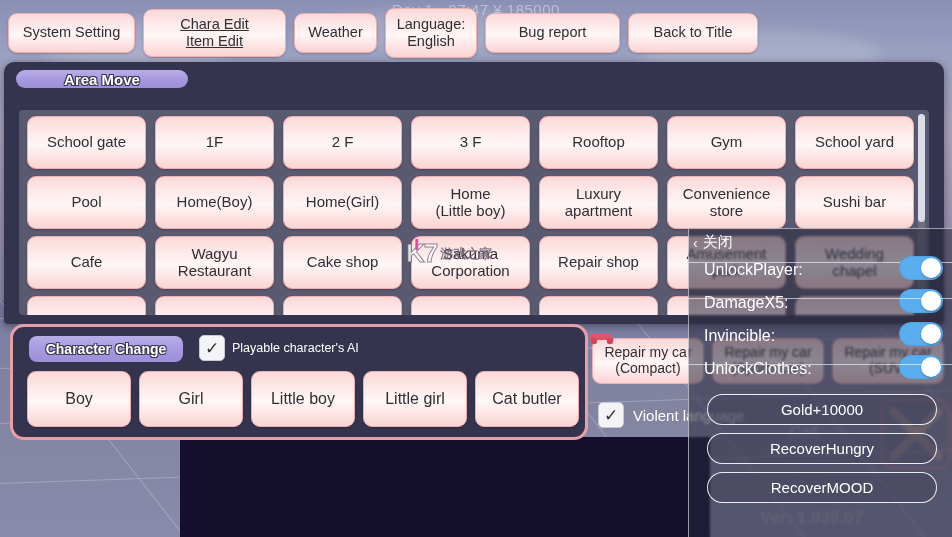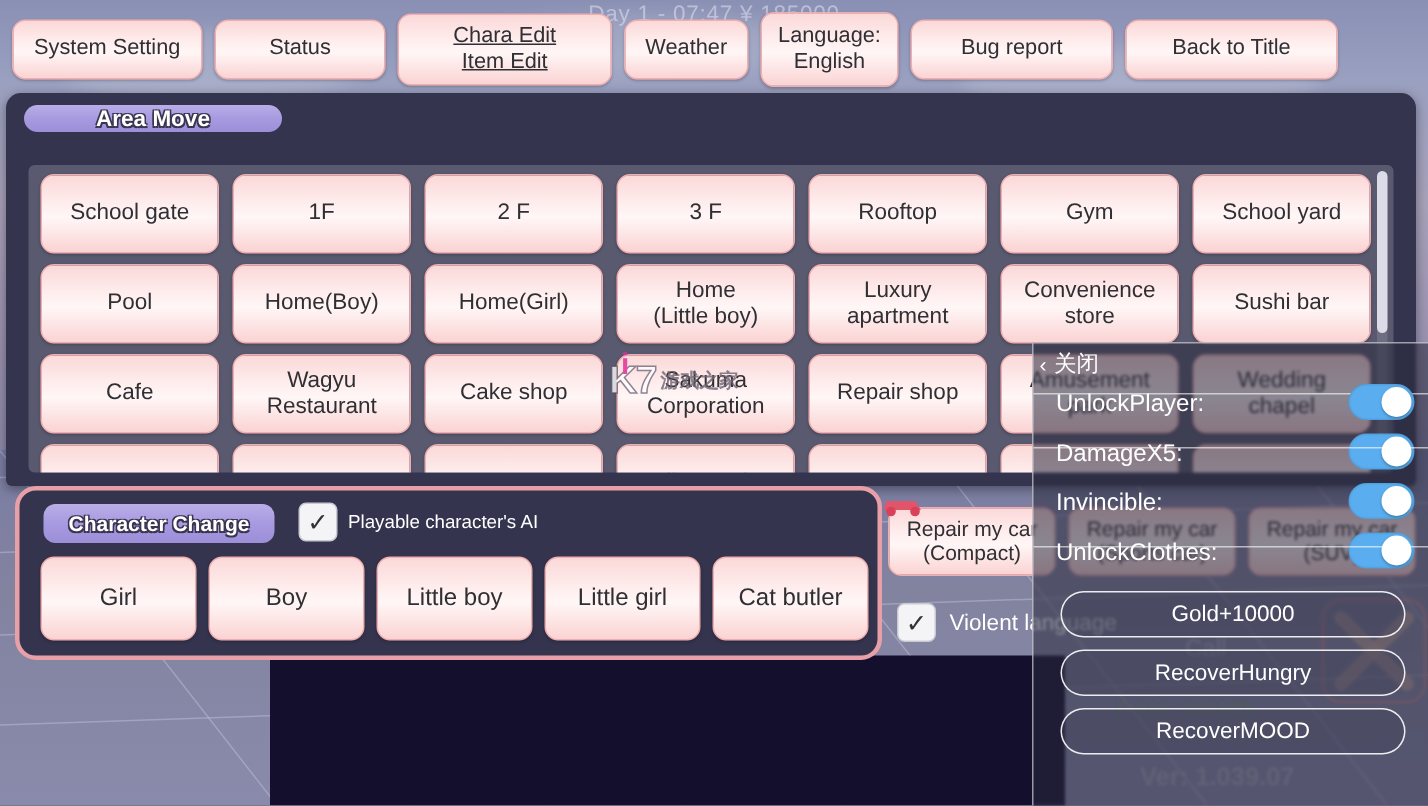--- a/index.html
+++ b/index.html
@@ -72,21 +72,21 @@
     box-shadow: 0 1px 2px rgba(0,0,0,0.22);
   }
   .topbar .pink-btn { height: 40px; }
   .tb1 { width: 127px; }
   .tb2 { width: 114px; }
   .tb3 { width: 143px; height: 48px !important; text-decoration: underline; }
   .tb4 { width: 66px; }
   .tb5 { width: 83px; }
   .tb6 { width: 92px; height: 50px !important; }
   .tb7 { width: 135px; }
-  .tb8 { width: 142px; }
+  .tb8 { width: 130px; }
 
   
   .area-window {
     position: absolute; left: 4px; top: 62px; width: 940px; height: 262px;
     background: #34344f;
     border-radius: 10px 10px 4px 4px;
     z-index: 12;
     box-shadow: 0 2px 8px rgba(0,0,0,0.4);
   }
   .tab-purple {
@@ -290,23 +290,20 @@
   </div>
   <div class="bg-dark-block"></div>
   <div class="bg-figure" style="left:430px; top:300px; width:95px; height:120px; border-radius:10px;"></div>
 
   <div class="hud-status">Day 1 - 07:47  ¥ 185000</div>
 
   <div class="topbar">
     <div class="pink-btn tb1">
         <span>System Setting</span>
       </div>
-    <div class="pink-btn tb2">
-        <span>Status</span>
-      </div>
     <div class="pink-btn tb3">
         <span style="white-space:pre-line">Chara Edit
 Item Edit</span>
       </div>
     <div class="pink-btn tb5">
         <span>Weather</span>
       </div>
     <div class="pink-btn tb6">
         <span style="white-space:pre-line">Language:
 English</span>
@@ -469,24 +466,24 @@
         <span>Character Change</span>
       </div>
     <div class="ai-check-wrap">
       <div class="checkbox">
           <span>✓</span>
         </div>
       <span class="ai-label">Playable character's AI</span>
     </div>
     <div class="char-row" id="char-row">
         <div class="pink-btn">
+          <span>Boy</span>
+        </div>
+        <div class="pink-btn">
           <span>Girl</span>
-        </div>
-        <div class="pink-btn">
-          <span>Boy</span>
         </div>
         <div class="pink-btn">
           <span>Little boy</span>
         </div>
         <div class="pink-btn">
           <span>Little girl</span>
         </div>
         <div class="pink-btn">
           <span>Cat butler</span>
         </div>

